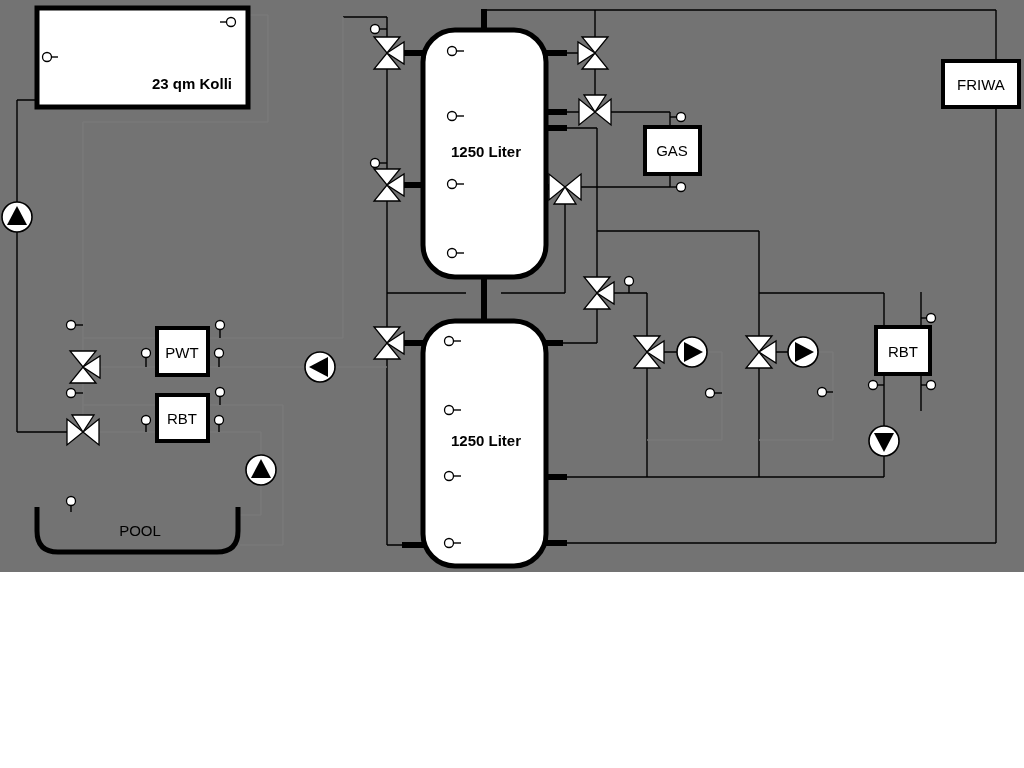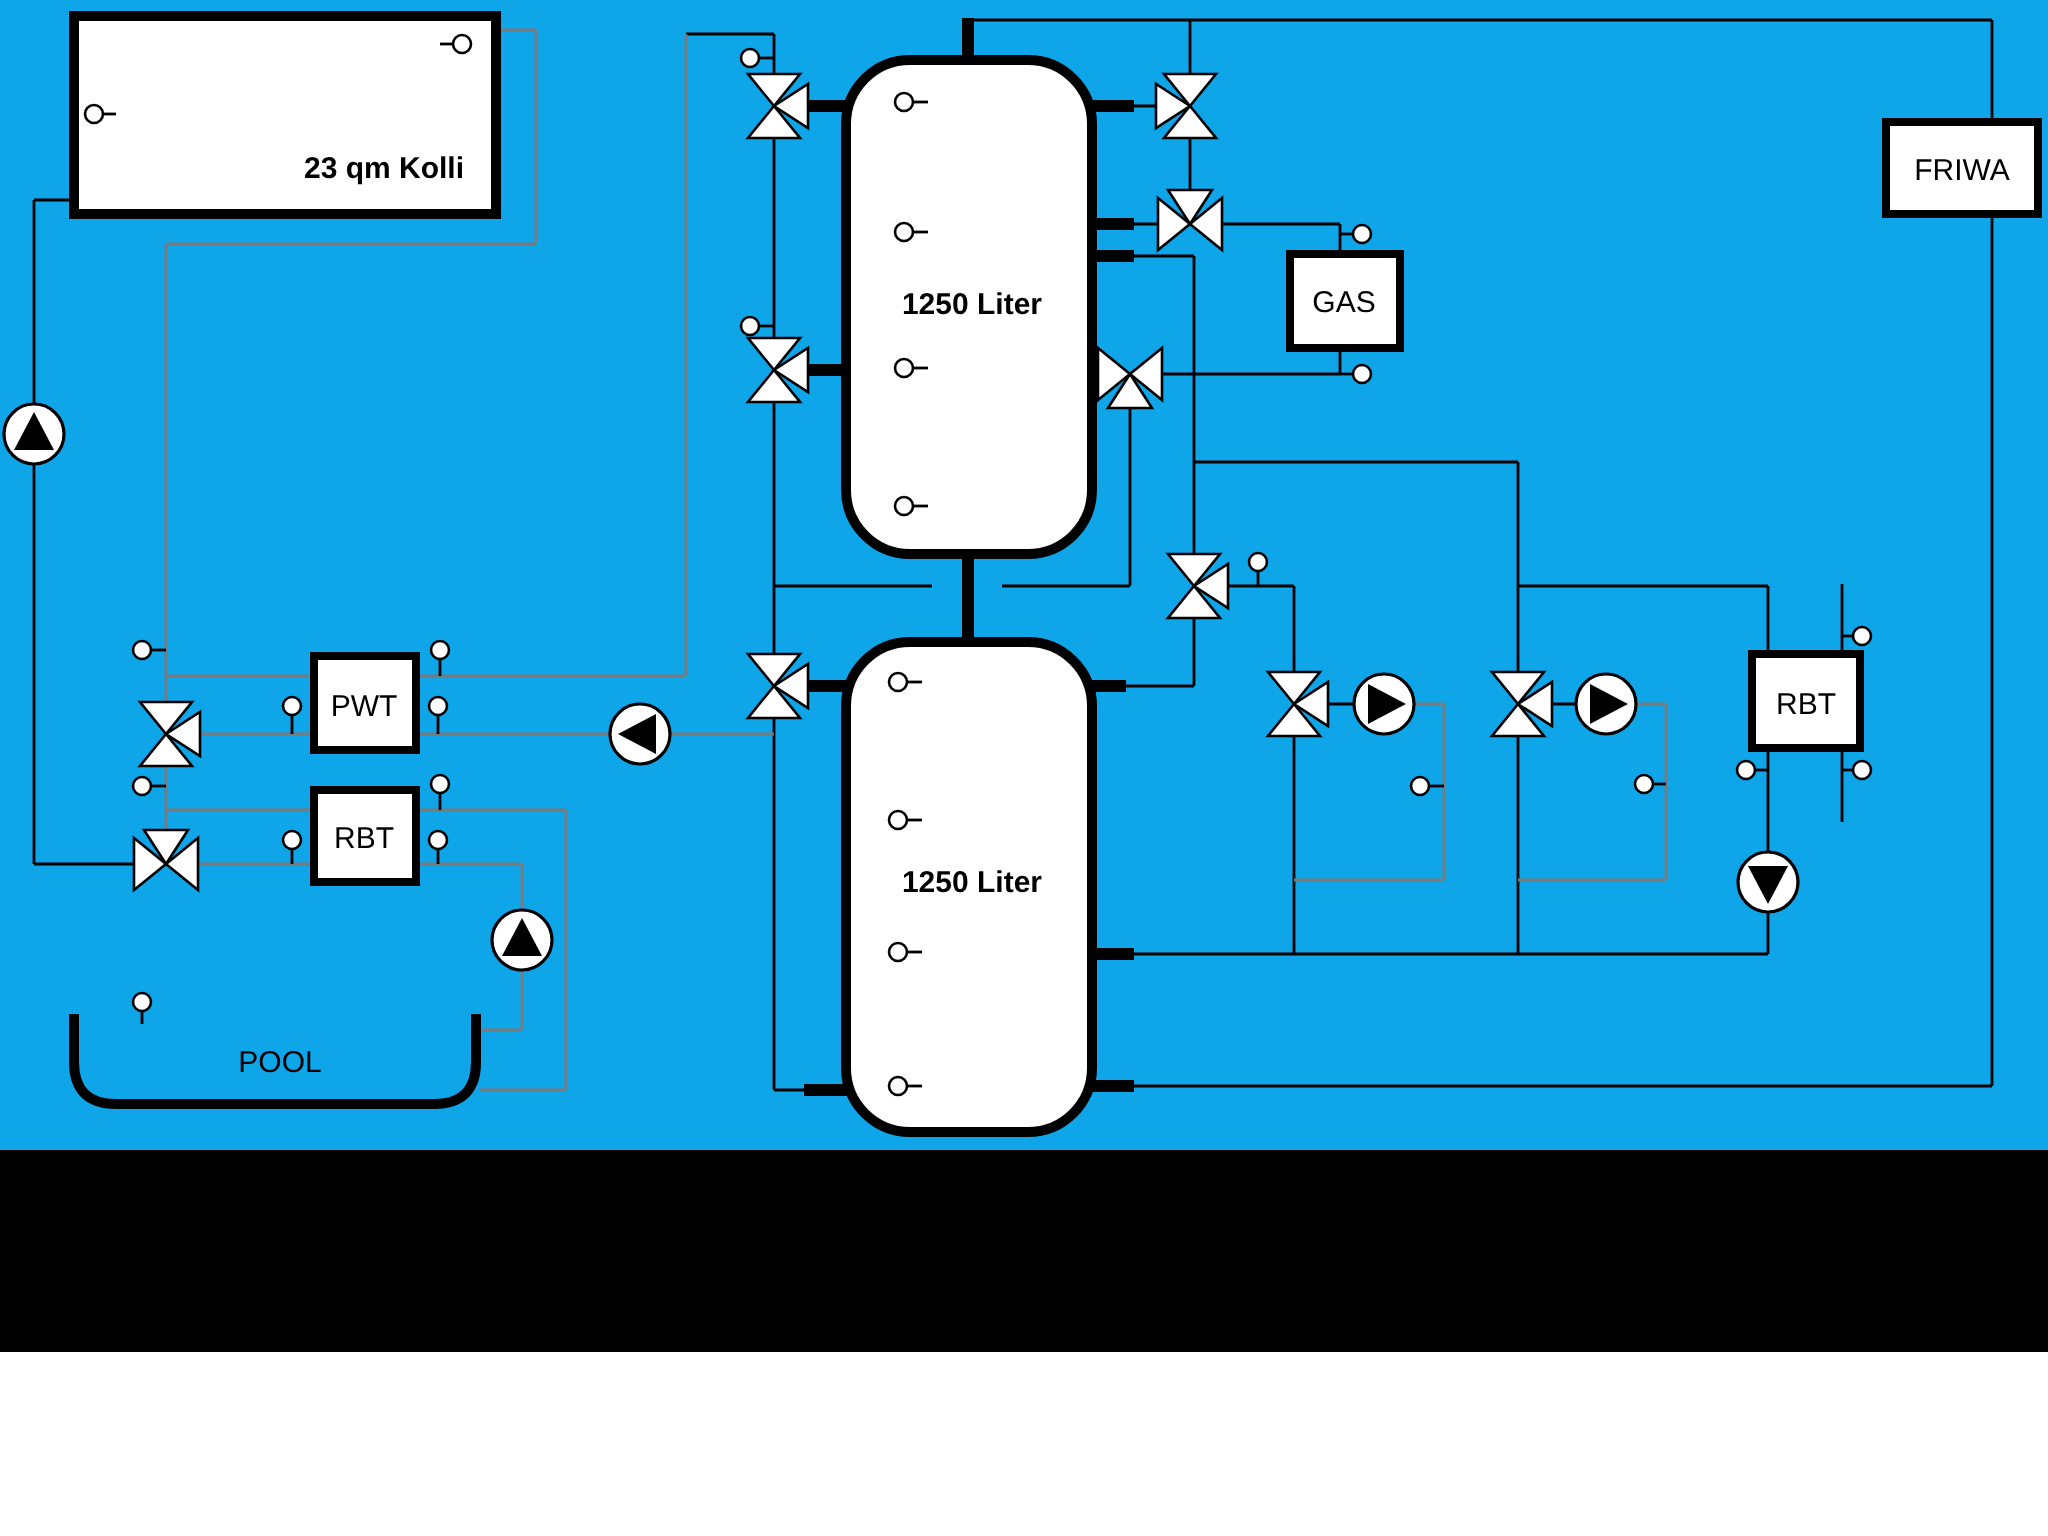--- a/index.html
+++ b/index.html
@@ -1,16 +1,16 @@
 <!DOCTYPE html>
 <html><head>
 <meta charset="utf-8">
 <style>
   html,body{margin:0;padding:0;background:#fff;}
-  #stage{position:relative;width:1024px;height:676px;background:#0ea5e9;overflow:hidden;
+  #stage{position:relative;width:1024px;height:572px;background:#737373;overflow:hidden;
          font-family:"Liberation Sans",sans-serif;}
   svg{display:block}
   .pipe{stroke:#000;stroke-width:1.4;fill:none}
   .pipe2{stroke:#7a7a7a;stroke-width:1.4;fill:none}
   .thick{stroke:#000;stroke-width:6;fill:none}
   .boxline{fill:#fff;stroke:#000;stroke-width:4}
   .tankline{fill:#fff;stroke:#000;stroke-width:5}
   .poolline{fill:none;stroke:#000;stroke-width:5}
   .valve{fill:#fff;stroke:#000;stroke-width:1.3;stroke-linejoin:miter}
   .pump{fill:#fff;stroke:#000;stroke-width:1.6}

